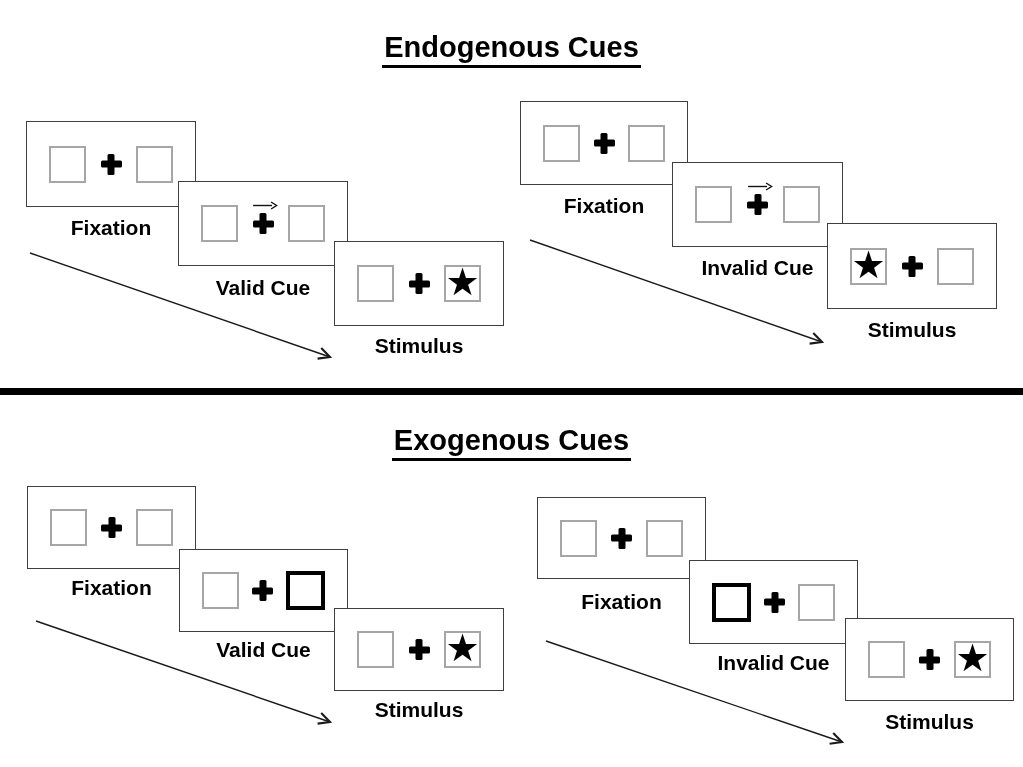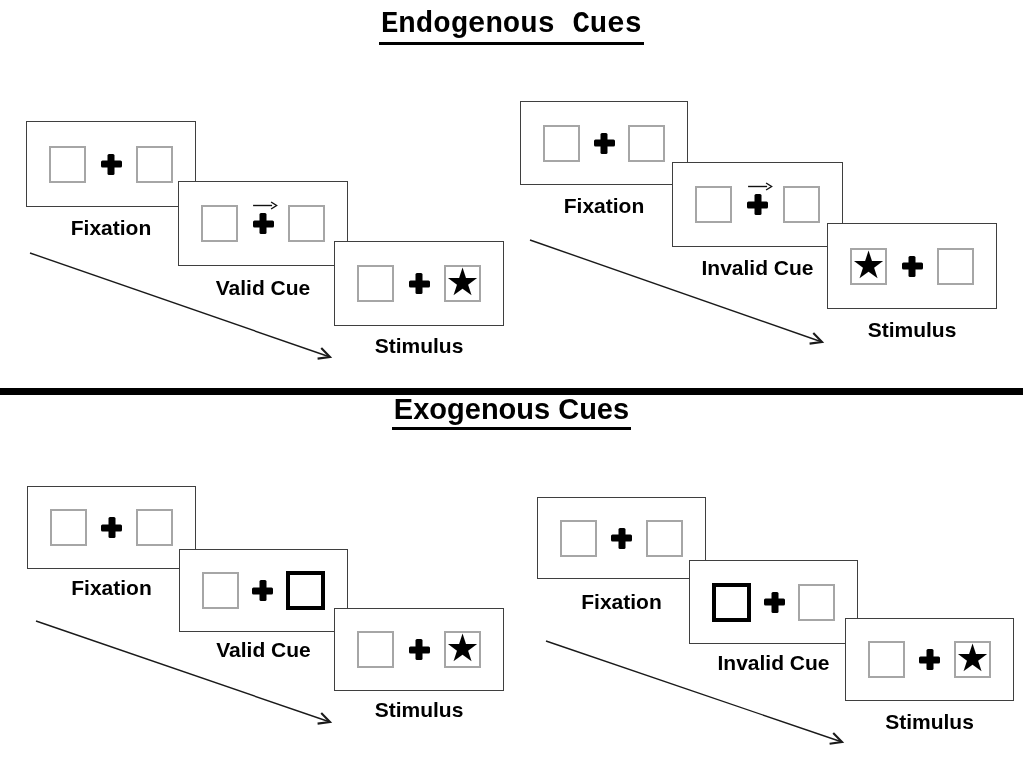--- a/index.html
+++ b/index.html
@@ -42,21 +42,21 @@
     position:absolute; text-align:center; font-size:21px; font-weight:bold;
     color:#000; line-height:24px; z-index:5;
   }
   .z1 { z-index:1; } .z2 { z-index:2; } .z3 { z-index:3; }
 </style>
 </head>
 <body>
 
 <div class="stage">
 
-  <div class="section-title" style="top:8px;font-family:Liberation Mono, monospace;">
+  <div class="section-title" style="top:31px;">
     <span>Endogenous Cues</span>
   </div>
 
   <svg class="overlay" width="1023" height="767">
     <defs>
       <marker id="ah" markerWidth="14" markerHeight="14" refX="10" refY="5.5" orient="auto">
         <path d="M2,1.5 L10,5.5 L2,9.5" fill="none" stroke="#1a1a1a" stroke-width="1.5"></path>
       </marker>
     </defs>
     <line x1="30" y1="253" x2="330" y2="357" stroke="#1a1a1a" stroke-width="1.4" marker-end="url(#ah)"></line>
@@ -122,21 +122,21 @@
       </div>
       <div class="plus-wrap">
         <div class="plus"></div>
       </div>
       <div class="box"></div>
     </div>
   <div class="plabel" style="left:827px;top:318px;width:170px;">Stimulus</div>
 
   <div class="divider" style="top:388px;"></div>
 
-  <div class="section-title" style="top:393px;text-align:center;">
+  <div class="section-title" style="top:424px;text-align:center;">
     <span>Exogenous Cues</span>
   </div>
 
   <div class="panel z1" style="left:27px;top:486px;width:169px;height:83px;">
       <div class="box"></div>
       <div class="plus-wrap">
         <div class="plus"></div>
       </div>
       <div class="box"></div>
     </div>

